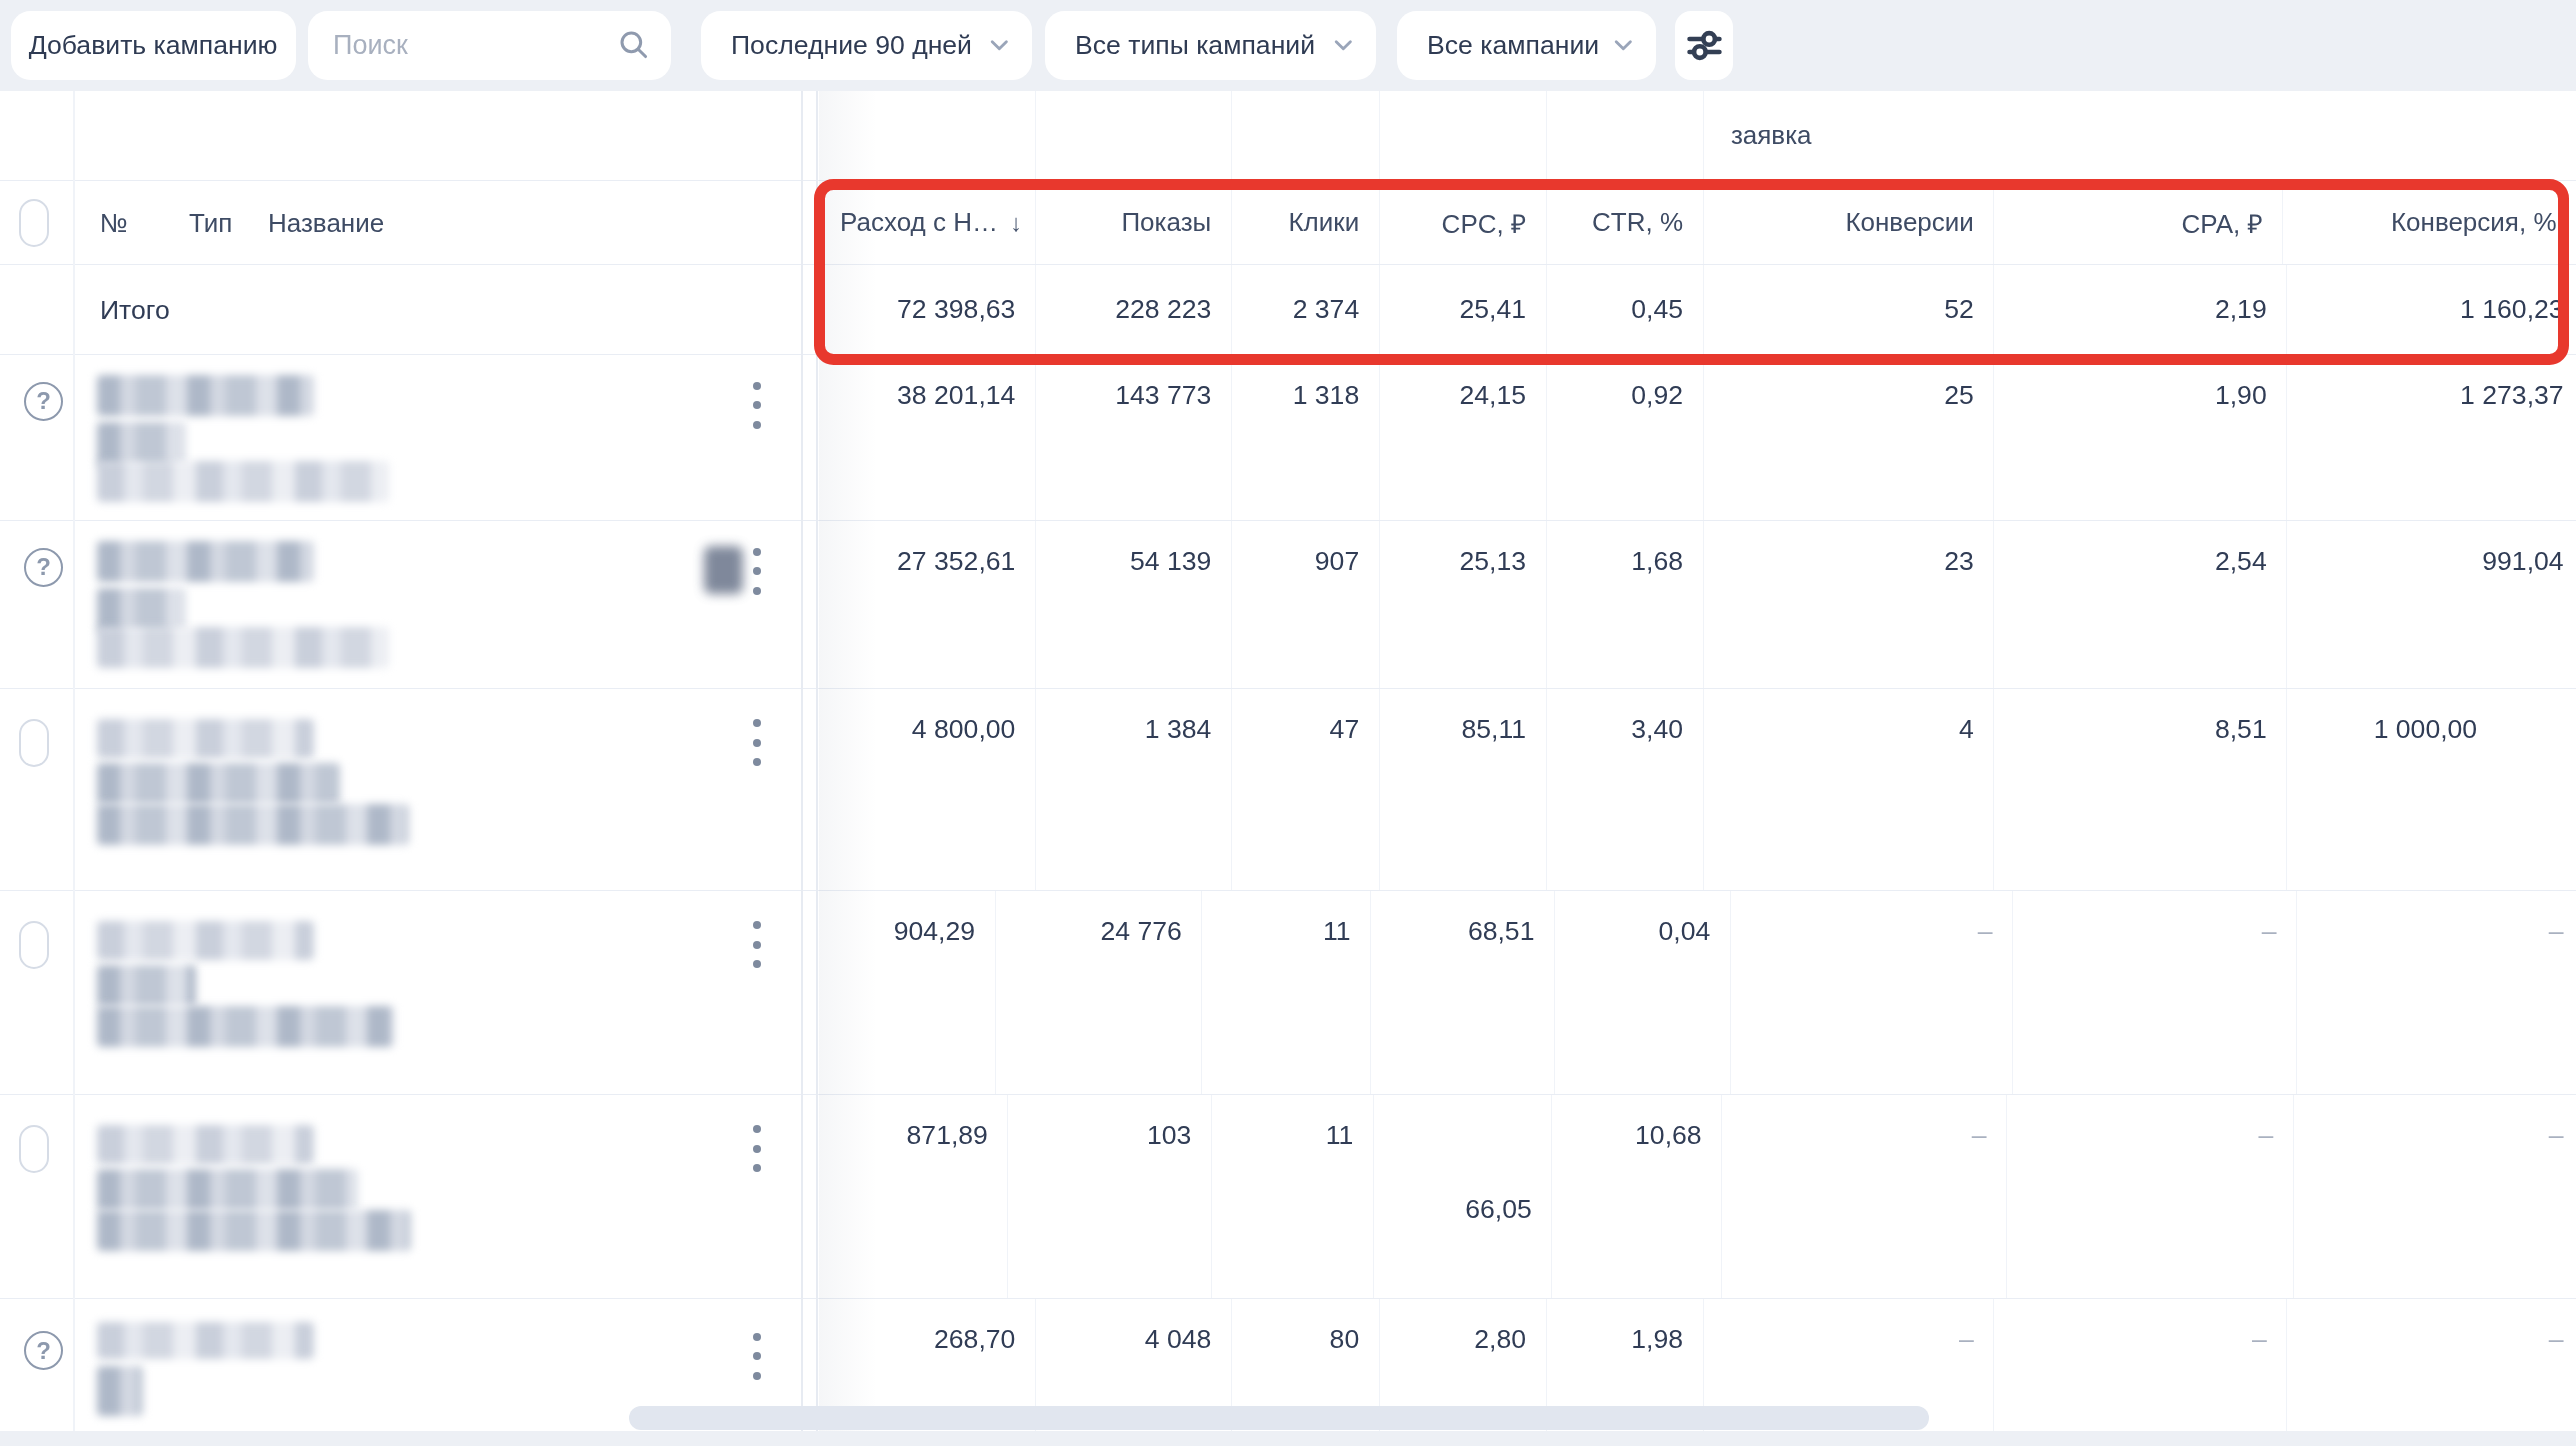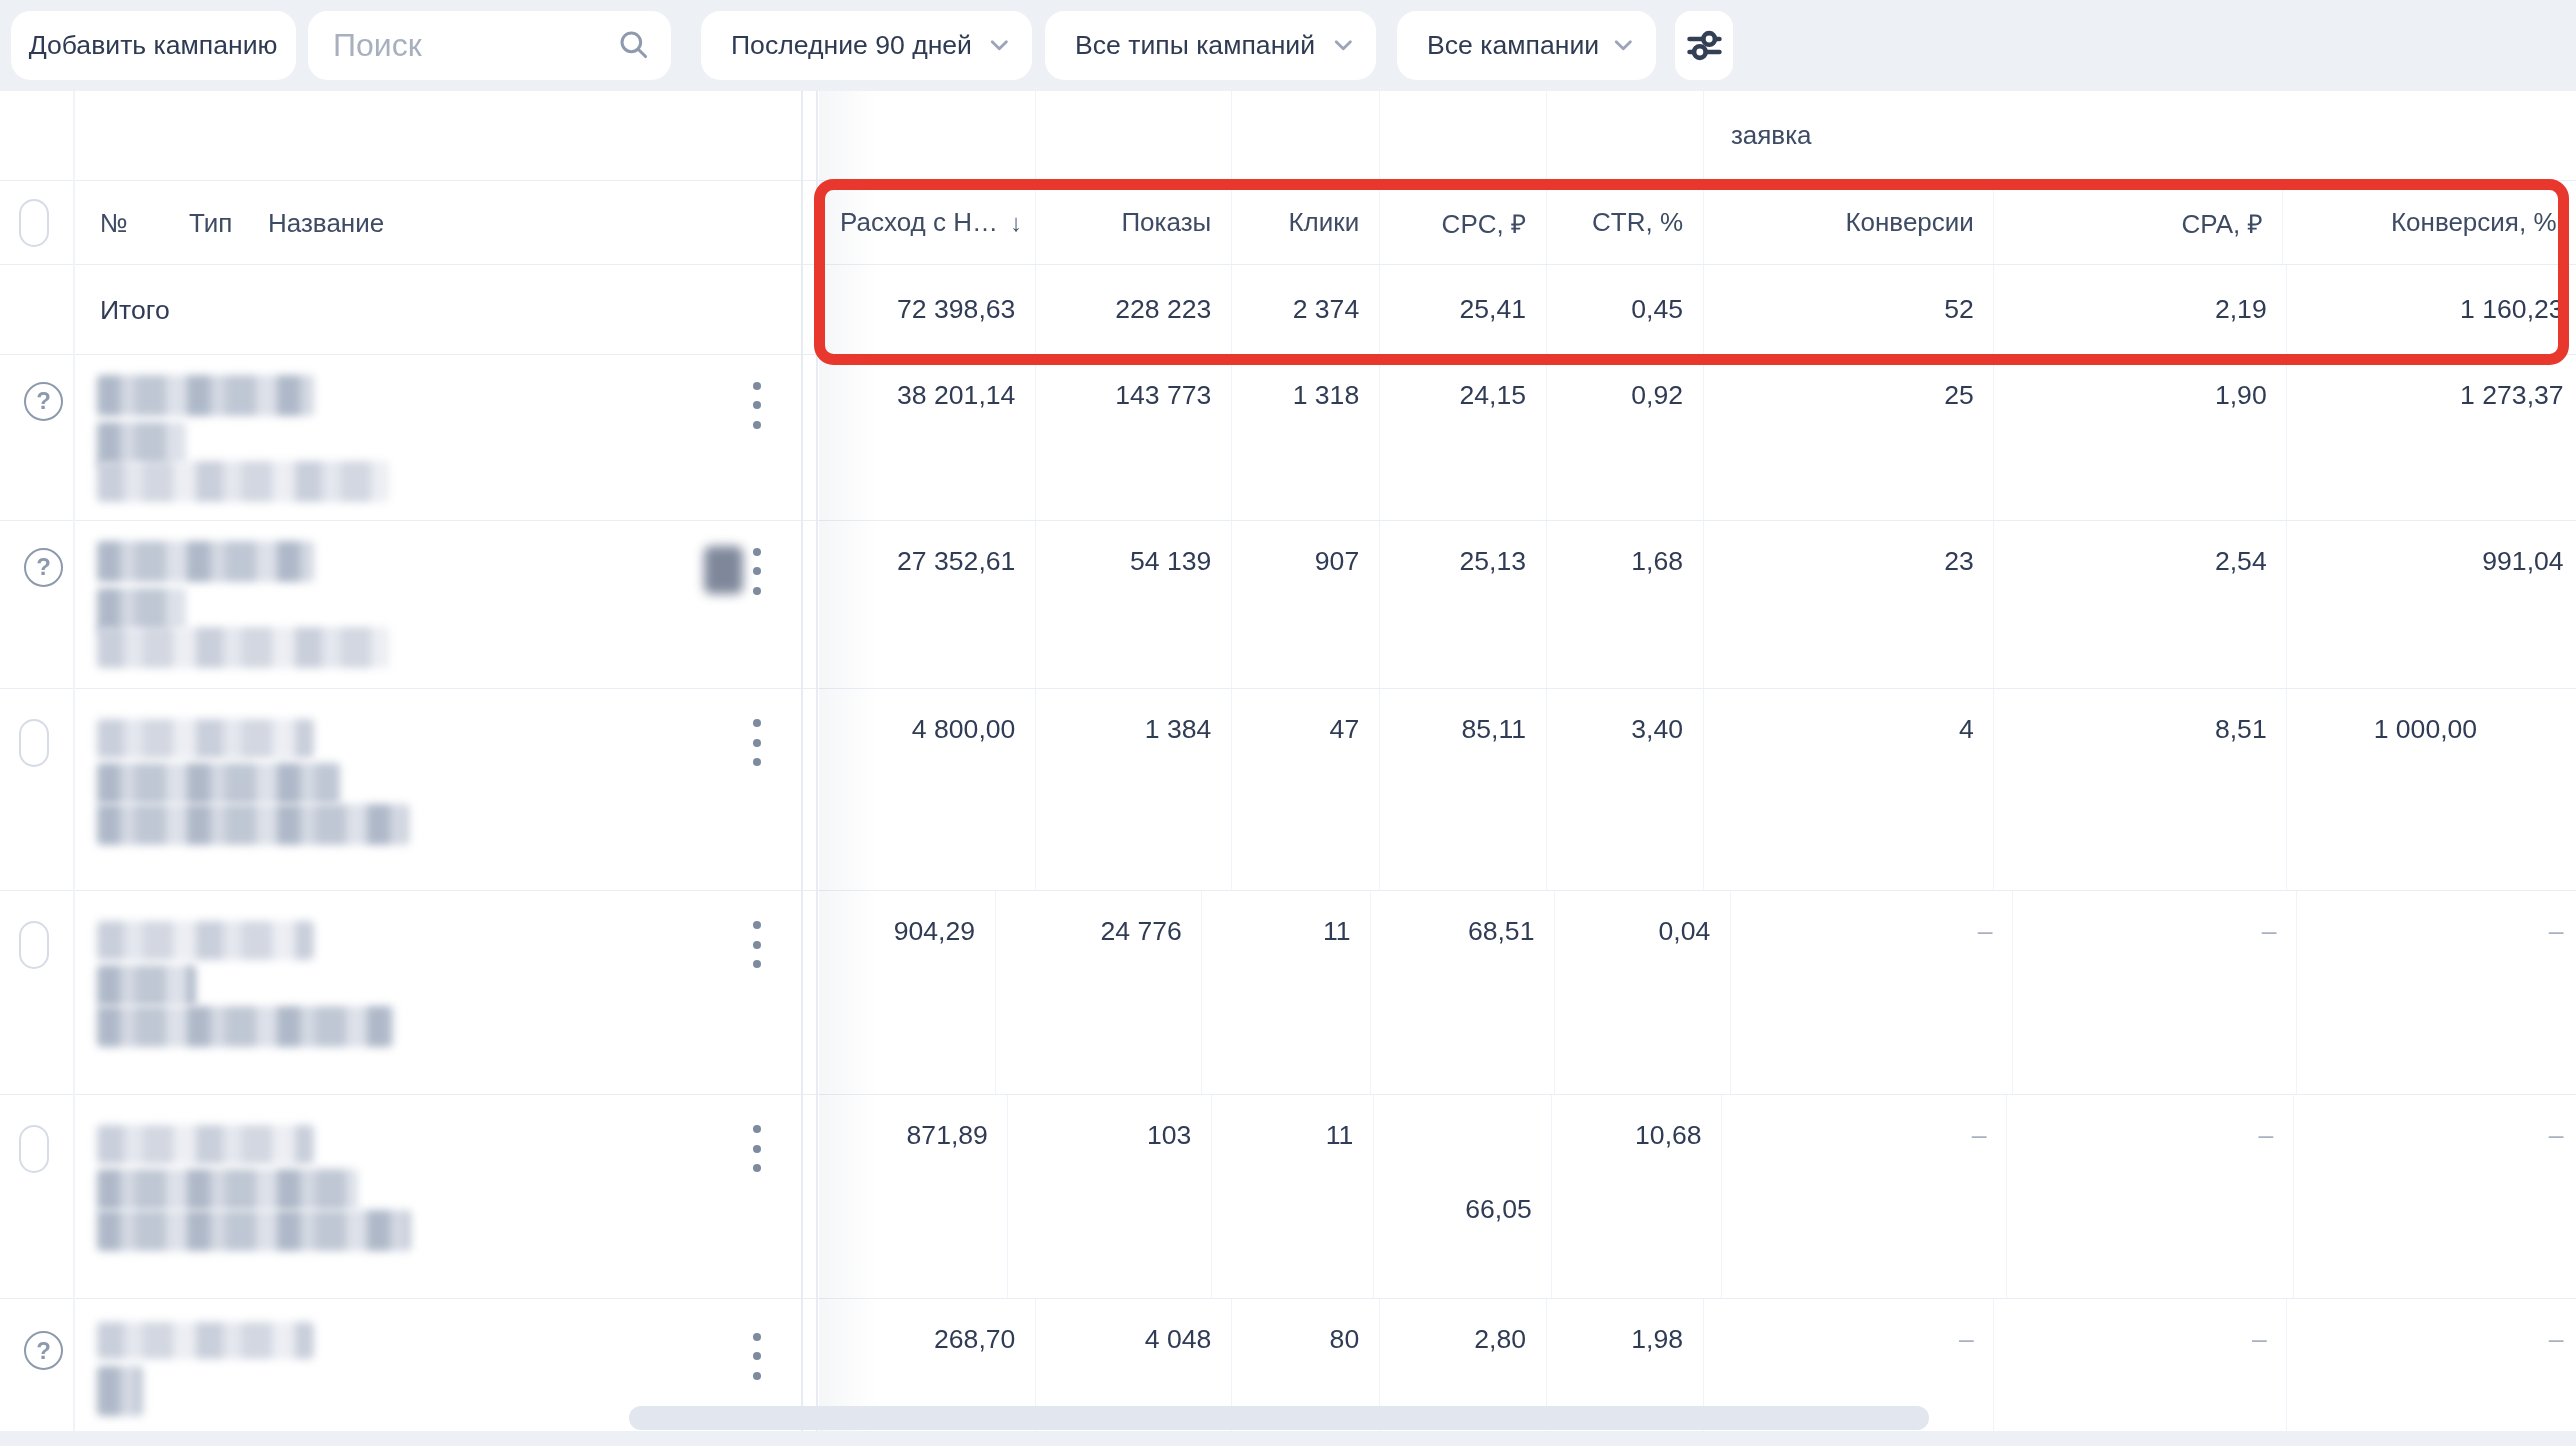--- a/index.html
+++ b/index.html
@@ -5,21 +5,21 @@
   html,body{margin:0;padding:0}
   .page{position:relative;width:2576px;height:1446px;background:#edf0f5;overflow:hidden;
         font-family:"Liberation Sans",sans-serif;color:#303c55;-webkit-font-smoothing:antialiased}
 
   
   .btn{position:absolute;top:10.6px;height:69px;background:#fff;border-radius:19.5px;
        display:flex;align-items:center;font-size:26.6px;color:#2f3b53;box-sizing:border-box}
   .btn .lbl{white-space:nowrap}
   .add{left:10.6px;width:285px;justify-content:center;font-weight:500}
   .searchbox{left:308px;width:363px;padding:0 21px 0 23px;justify-content:space-between}
-  .searchbox input{border:0;outline:none;font-family:inherit;font-size:32px;color:#2f3b53;width:266px;background:transparent}
+  .searchbox input{border:0;outline:none;font-family:inherit;font-size:27px;color:#2f3b53;width:266px;background:transparent}
   .searchbox input::placeholder{color:#a8b0bf}
   .dd{justify-content:space-between;padding:0 19px 0 30px;font-weight:500}
   .dd1{left:701px;width:331px}
   .dd2{left:1045px;width:331px}
   .dd3{left:1397px;width:259px}
   .gear{left:1675px;width:58px;justify-content:center;border-radius:16px}
 
   
   .tbl{position:absolute;left:0;top:91px;width:2576px;height:1355px;background:#fff;overflow:hidden}
   .fixed{position:absolute;left:0;top:0;width:819px}

